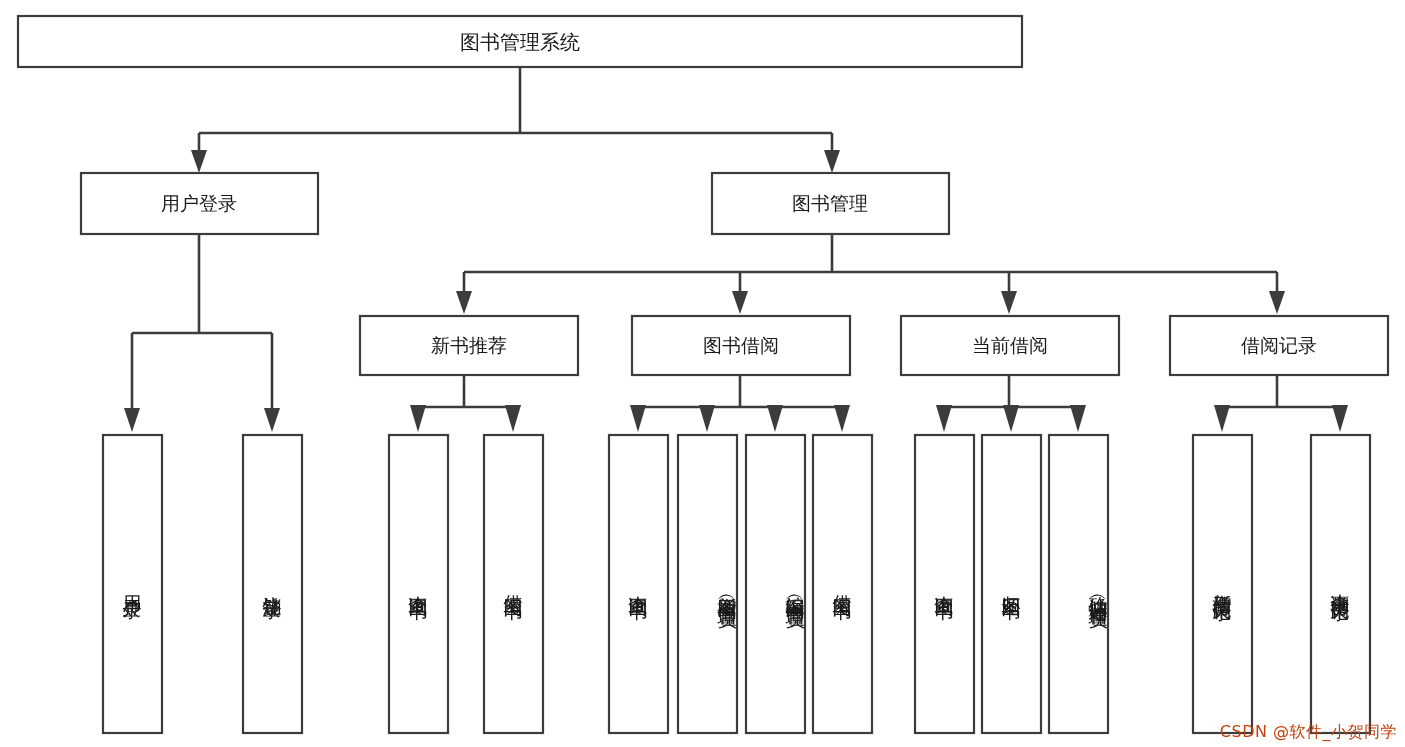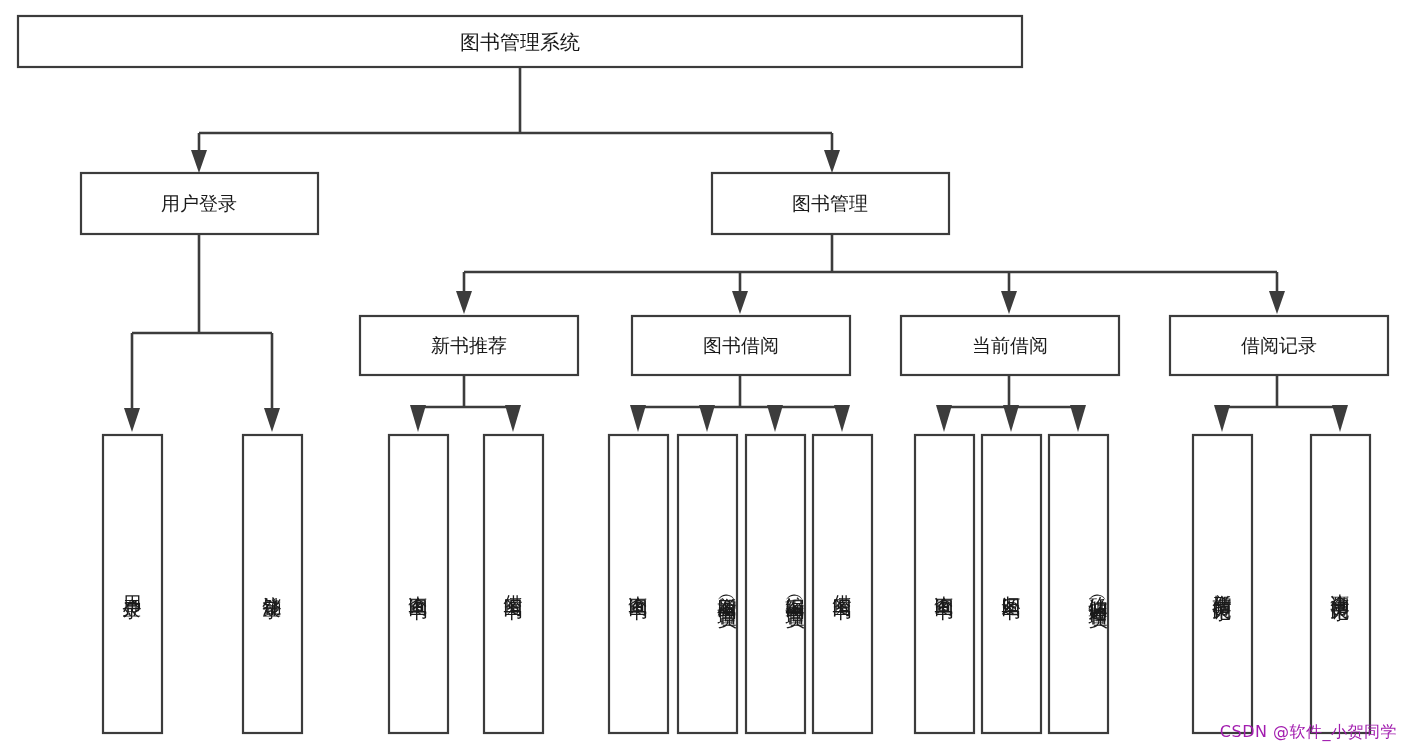--- a/index.html
+++ b/index.html
@@ -64,21 +64,21 @@
     white-space: nowrap;
     text-align: center;
     pointer-events: none;
   }
   .watermark {
     position: absolute;
     right: 8px;
     bottom: 4px;
     font-family: "DejaVu Sans", "Liberation Sans", sans-serif;
     font-size: 16px;
-    color: #a21caf;
+    color: #c2410c;
     white-space: nowrap;
     letter-spacing: 0.5px;
   }
 </style>
 </head>
 <body>
 
 <div id="diagram-root">
 
   <svg class="diagram-canvas" viewBox="0 0 1405 747">

